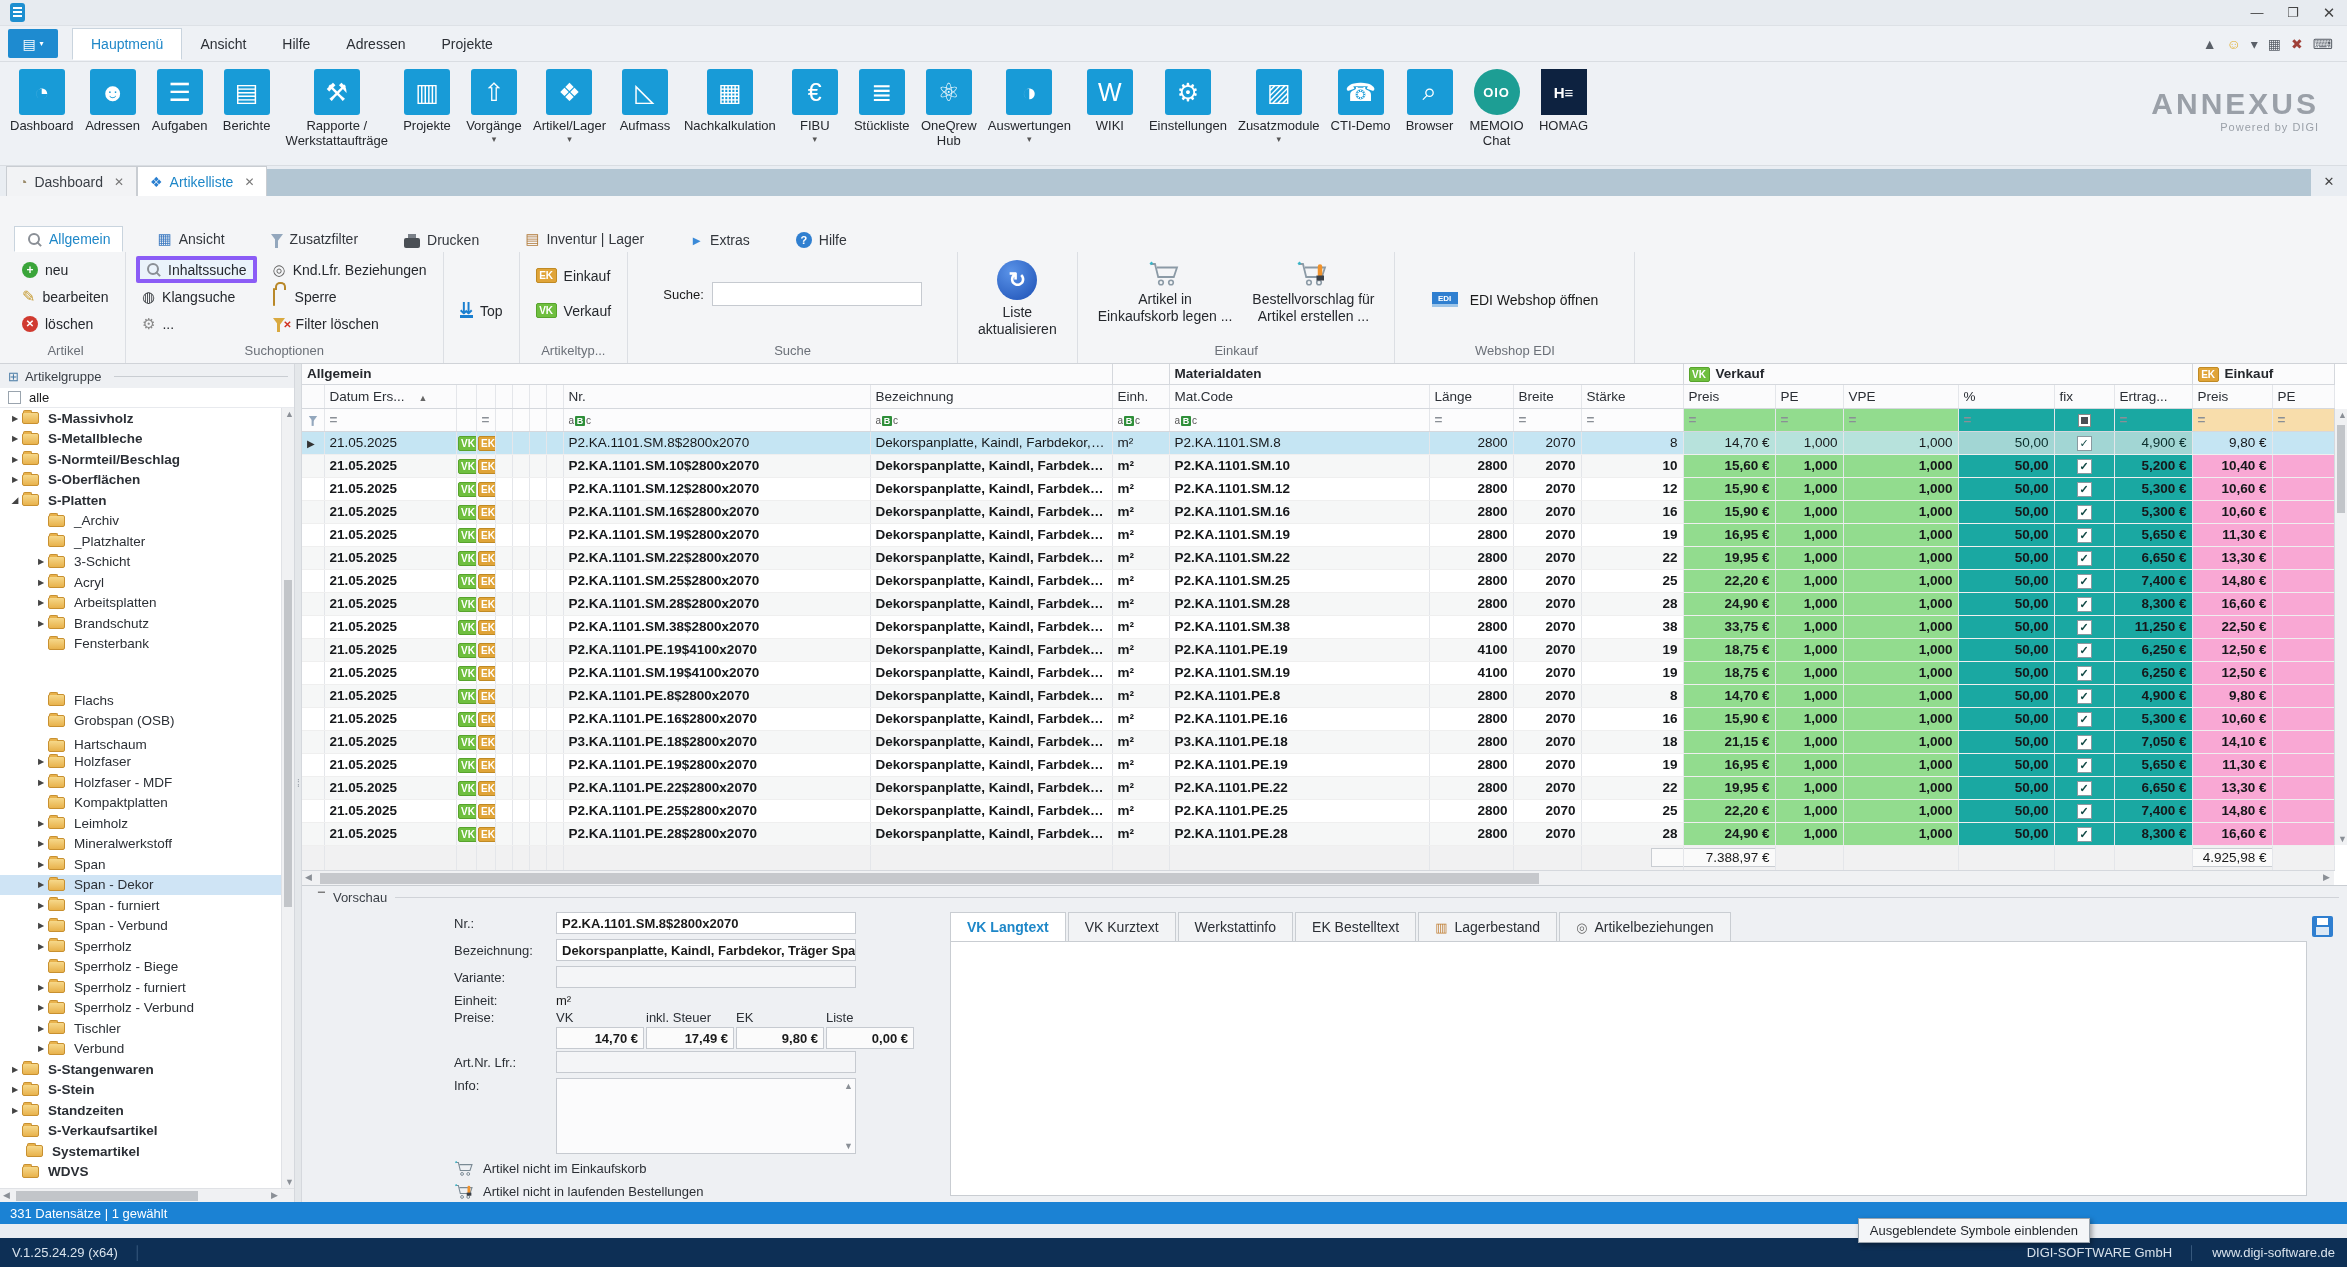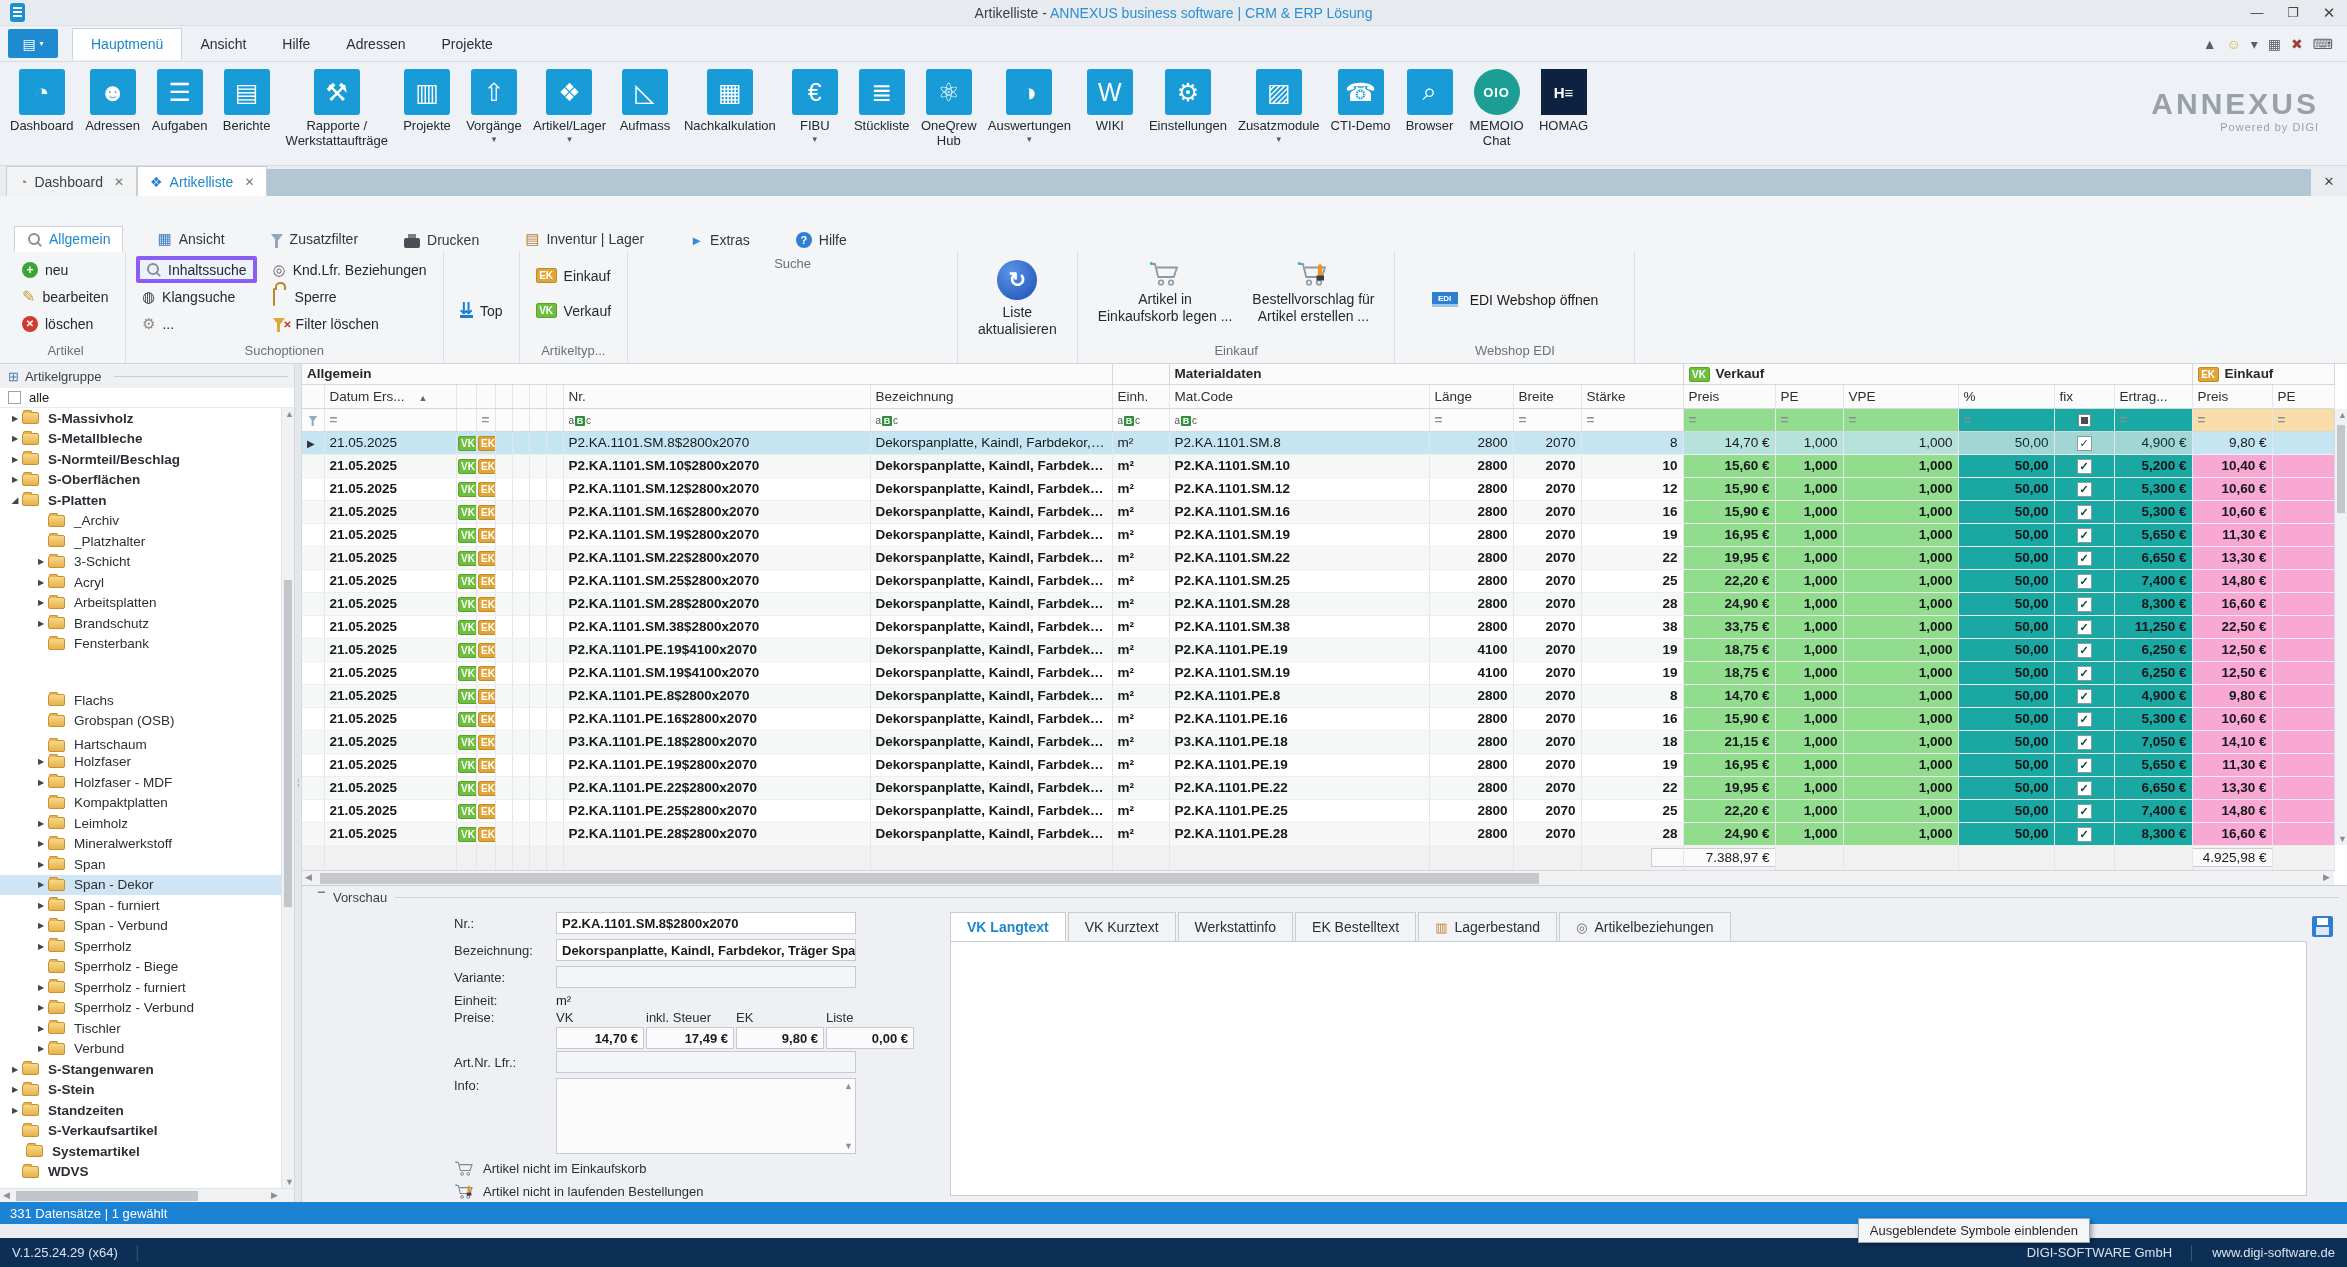--- a/index.html
+++ b/index.html
@@ -203,21 +203,20 @@
   .bright { margin-left:auto; display:flex; gap:16px; align-items:center; }
   .tooltip { position:absolute; right:257px; bottom:24px; background:#f4f6f8; border:1px solid #9aa4ae; box-shadow:2px 2px 5px rgba(0,0,0,.35); padding:4px 11px; font-size:13px; color:#1f2328; z-index:20; }
 </style>
 </head>
 <body>
 
 <div class="app">
 
   <div class="titlebar">
     <div class="appicon"></div>
-    <div class="title"><span>Artikelliste - </span><span class="brand">ANNEXUS business software | CRM &amp; ERP Lösung</span></div>
     <div class="winbtns">
       <div class="winbtn">—</div>
       <div class="winbtn">❐</div>
       <div class="winbtn">✕</div>
     </div>
   </div>
 
   <div class="menubar">
     <div class="appbtn">
         <span>▤</span>
@@ -459,20 +458,26 @@
               </div>
           <div class="sbtn">
                 <span class="badge bvk">VK</span>
                 <span>Verkauf</span>
               </div>
         </div>
           </div>
         <div class="rlabel">Artikeltyp...</div>
       </div>
       <div class="rgroup" style="min-width:330px">
+        <div class="rbody" style="justify-content:center;width:100%">
+          <div class="suchefield">
+            <span class="ptxt">Suche:</span>
+            <div class="sucheinput"></div>
+          </div>
+        </div>
         <div class="rlabel">Suche</div>
       </div>
       <div class="rgroup">
         <div class="rbody" style="align-items:flex-start">
           <div class="bigbtn"><span class="refc">↻</span><span>Liste
 aktualisieren</span></div>
         </div>
         <div class="rlabel"></div>
       </div>
       <div class="rgroup">

